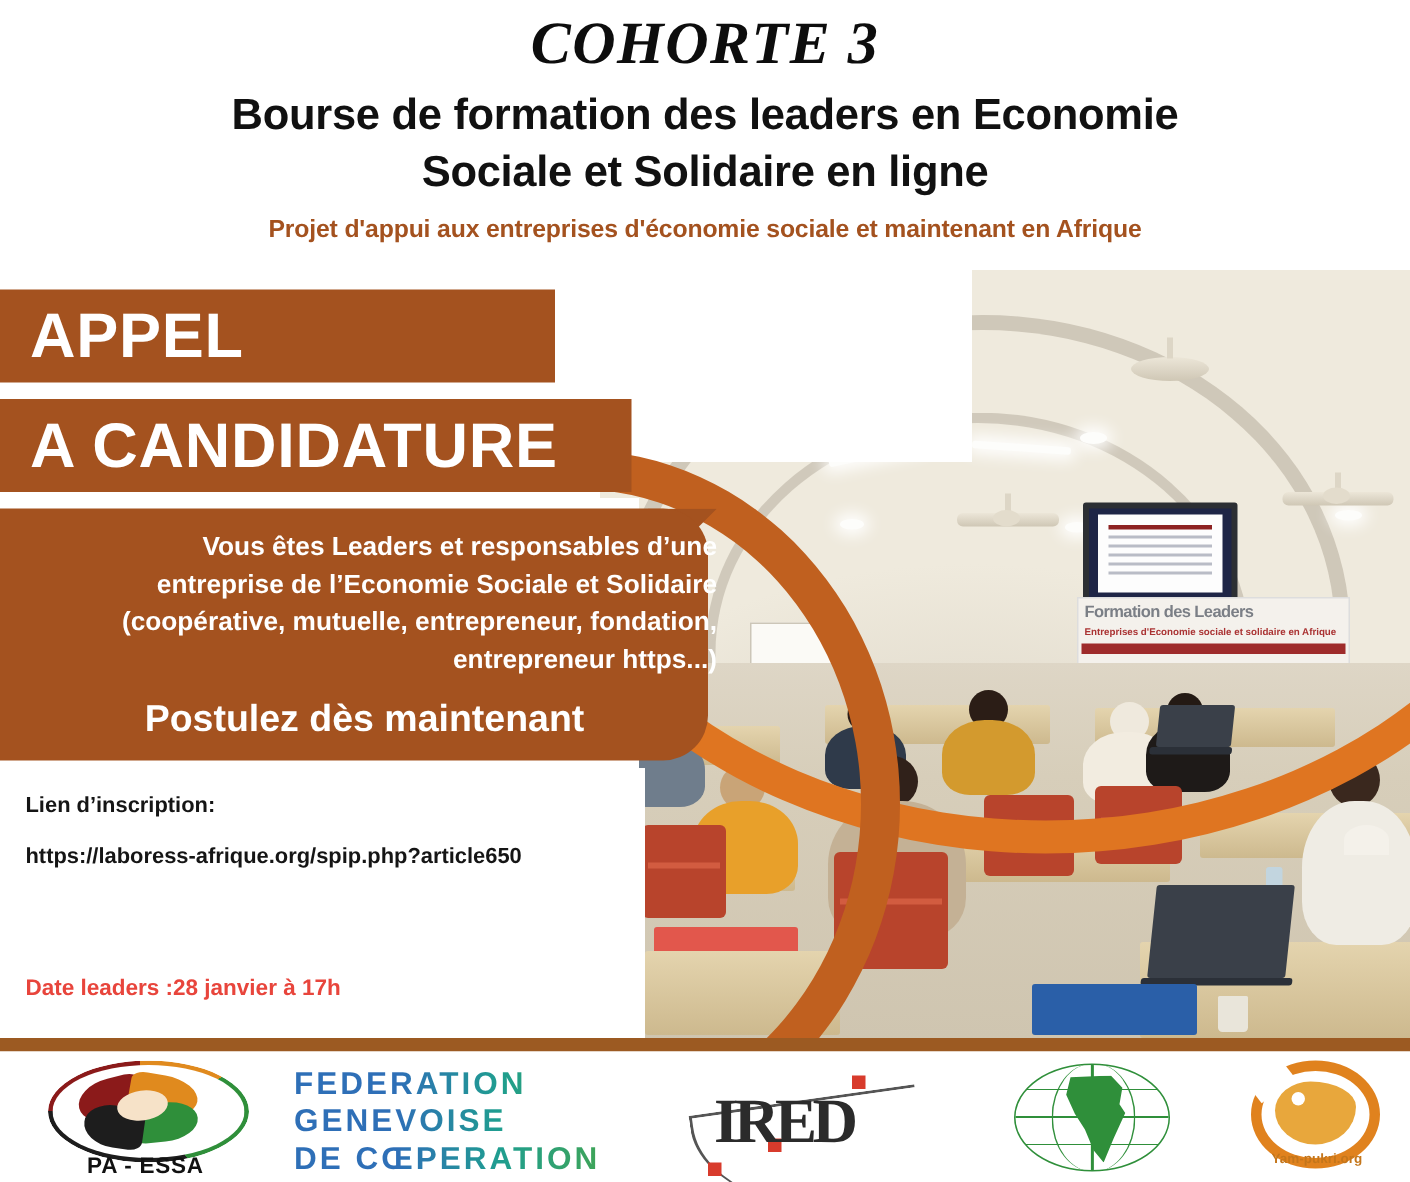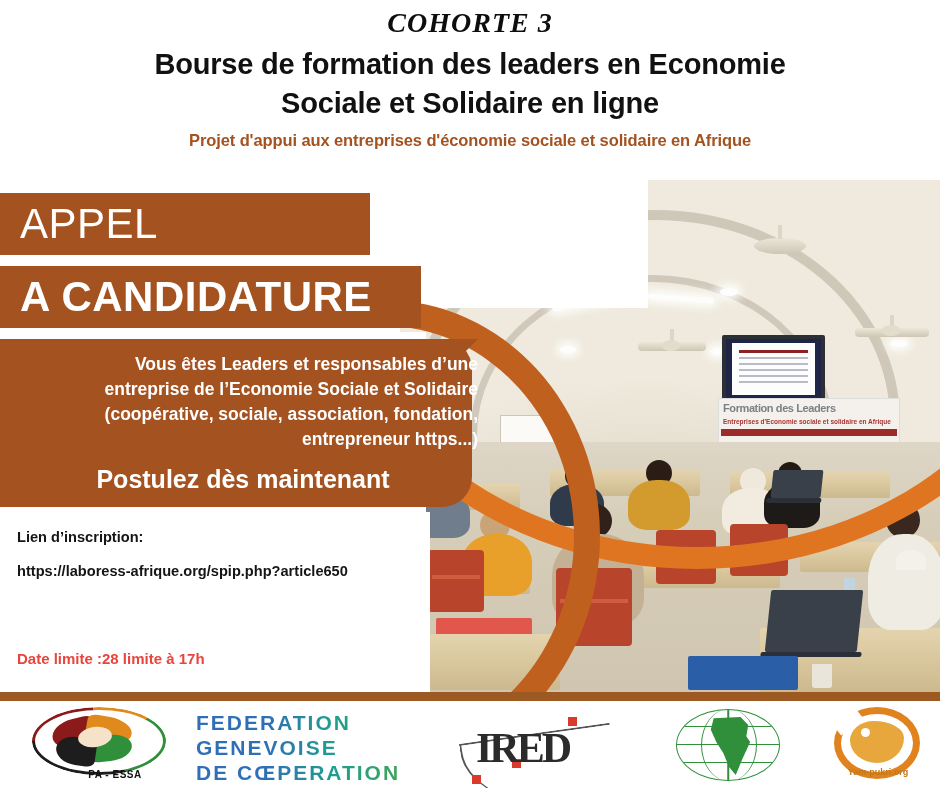--- a/index.html
+++ b/index.html
@@ -10,21 +10,21 @@
     overflow:hidden;
     position:relative;
   }
   .poster{position:relative;width:940px;height:788px;background:#fff;overflow:hidden;}
 
   
   .header{position:absolute;left:0;top:0;width:940px;height:180px;text-align:center;}
   .cohorte{
     font-family:"Liberation Serif", serif;
     font-weight:bold;font-style:italic;
-    font-size:28px;letter-spacing:1px;
+    font-size:40px;letter-spacing:1px;
     color:#0d0d0d;margin:0;padding-top:8px;line-height:1.05;
   }
   .maintitle{
     font-family:"Liberation Sans", sans-serif;
     font-weight:bold;font-size:29px;color:#111;
     line-height:1.32;margin:8px auto 0 auto;width:820px;
     letter-spacing:-0.2px;
   }
   .subtitle{
     font-family:"Liberation Sans", sans-serif;
@@ -136,21 +136,21 @@
     position:absolute;left:-2px;top:152px;width:28px;height:360px;background:#fff;
   }
 
   
   .appel{
     position:absolute;left:0px;top:193px;width:370px;height:62px;
     background:#A4521F;
   }
   .appel span{
     position:absolute;left:20px;top:50%;transform:translateY(-50%);
-    color:#fff;font-weight:normal;font-size:42px;letter-spacing:0.5px;
+    color:#fff;font-weight:bold;font-size:42px;letter-spacing:0.5px;
     font-family:"Liberation Sans", sans-serif;
   }
   .candid{
     position:absolute;left:0px;top:266px;width:421px;height:62px;
     background:#A4521F;
   }
   .candid span{
     position:absolute;left:20px;top:50%;transform:translateY(-50%);
     color:#fff;font-weight:bold;font-size:42px;letter-spacing:0.5px;
     font-family:"Liberation Sans", sans-serif;
@@ -227,22 +227,22 @@
          border-radius:60% 25% 30% 55%;transform:rotate(-14deg);}
   .h-orange{left:64px;top:12px;width:46px;height:26px;background:#e08a1e;
          border-radius:25% 60% 55% 30%;transform:rotate(10deg);}
   .h-green{left:66px;top:30px;width:44px;height:26px;background:#2f8f3a;
          border-radius:30% 55% 60% 25%;transform:rotate(-6deg);}
   .h-black{left:34px;top:32px;width:40px;height:28px;background:#1d1d1d;
          border-radius:55% 30% 25% 60%;transform:rotate(8deg);}
   .h-cream{left:56px;top:22px;width:34px;height:20px;background:#f6e2c8;
          border-radius:50%;transform:rotate(-8deg);}
   .paessa-label{
-    position:absolute;left:18px;top:64px;width:150px;text-align:center;
-    font-size:10px;font-weight:bold;color:#111;letter-spacing:.5px;
+    position:absolute;left:0;top:64px;width:150px;text-align:center;
+    font-size:15px;font-weight:bold;color:#111;letter-spacing:.5px;
     font-family:"Liberation Sans", sans-serif;
   }
 
   
   .fgc{left:196px;top:10px;width:230px;height:72px;}
   .fgc div{
     font-family:"Liberation Sans", sans-serif;
     font-weight:bold;font-size:21px;line-height:1.18;letter-spacing:2px;
     background:linear-gradient(90deg,#2e6fb7 0%,#2e6fb7 30%,#1f9e8f 60%,#4aa642 100%);
     -webkit-background-clip:text;background-clip:text;color:transparent;
@@ -308,21 +308,21 @@
 <body>
 
 <div class="poster">
 
   <div class="header">
     <div class="cohorte">COHORTE 3</div>
     <div class="maintitle">
       <div>Bourse de formation des leaders en Economie</div>
       <div>Sociale et Solidaire en ligne</div>
     </div>
-    <div class="subtitle">Projet d'appui aux entreprises d'économie sociale et solidaire en Afrique</div>
+    <div class="subtitle">Projet d'appui aux entreprises d'économie sociale et maintenant en Afrique</div>
   </div>
 
   <div class="photo">
     <div class="photo-inner">
 
       <div class="vault"></div>
       <div class="vault-arc1"></div>
       <div class="vault-arc2"></div>
 
       <div class="ceiling-light" style="left:110px;top:72px;width:56px;height:5px;transform:rotate(-26deg);"></div>
@@ -421,35 +421,35 @@
   </div>
   <div class="candid">
     <span>A CANDIDATURE</span>
   </div>
 
   <div class="bubble-tail"></div>
   <div class="bubble"></div>
   <div class="bubble-text">
     <span class="ln">Vous êtes Leaders et responsables d’une</span>
     <span class="ln">entreprise de l’Economie Sociale et Solidaire</span>
-    <span class="ln">(coopérative, sociale, association, fondation,</span>
+    <span class="ln">(coopérative, mutuelle, entrepreneur, fondation,</span>
     <span class="ln">entrepreneur https...)</span>
   </div>
   <div class="bubble-cta">Postulez dès maintenant</div>
 
   <div class="infocard"></div>
   <div class="info">
     <div class="blk">
       <span class="ln">Lien d’inscription:</span>
     </div>
     <div class="blk">
       <span class="ln">https://laboress-afrique.org/spip.php?article650</span>
     </div>
   </div>
-  <div class="deadline">Date limite :28 limite à 17h</div>
+  <div class="deadline">Date leaders :28 janvier à 17h</div>
 
   <div class="brownbar"></div>
   <div class="logos">
 
     <div class="logo paessa">
       <div class="hands-oval"></div>
       <div class="oval-ring"></div>
       <div class="hand h-red"></div>
       <div class="hand h-orange"></div>
       <div class="hand h-green"></div>

